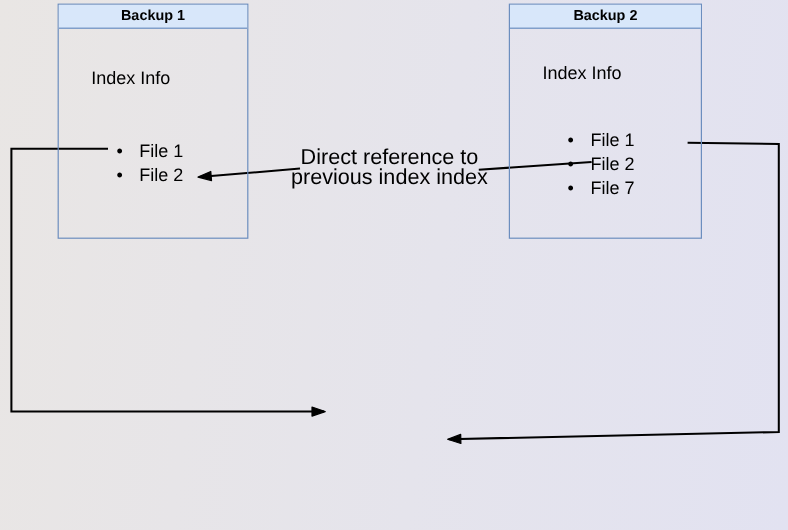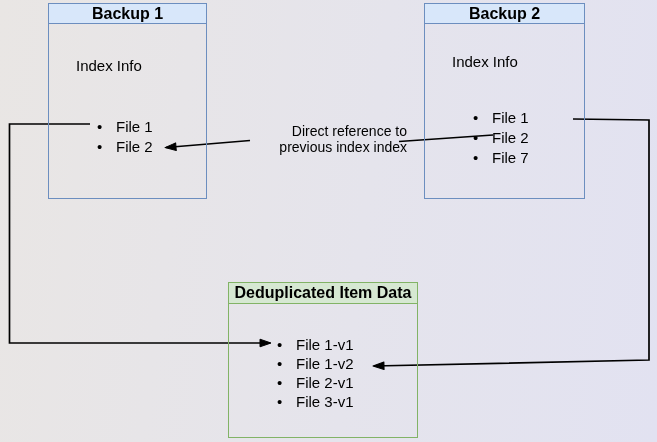--- a/index.html
+++ b/index.html
@@ -14,21 +14,21 @@
   }
   svg.connectors{position:absolute;left:0;top:0;width:657px;height:442px;pointer-events:none;}
   .node{
     position:absolute;box-sizing:border-box;
     border:1.5px solid #6c8ebf;background:transparent;
   }
   .node .hdr{
     box-sizing:border-box;width:100%;
     border-bottom:1.5px solid #6c8ebf;
     background:#d8e7fa;
-    font-size:16px;font-weight:bold;text-align:center;
+    font-size:12px;font-weight:bold;text-align:center;
   }
   .node.green{border-color:#82b366;}
   .node.green .hdr{border-color:#82b366;background:#d6e8d2;}
   #backup1{left:48px;top:3px;width:159px;height:196px;}
   #backup2{left:424px;top:3px;width:161px;height:196px;}
   #dedup{left:228px;top:282px;width:190px;height:156px;}
   #backup1 .hdr,#backup2 .hdr{height:20px;line-height:19px;}
   #dedup .hdr{height:21px;line-height:20px;}
   .index-label{position:absolute;font-size:15px;}
   #backup1 .index-label{left:27px;top:53px;}
@@ -42,21 +42,21 @@
     margin-left:48px;width:19px;flex:0 0 19px;
   }
   #backup1 ul.file-list{left:0;top:112px;}
   #backup1 ul.file-list li{height:20px;}
   #backup2 ul.file-list{left:0;top:103px;}
   #backup2 ul.file-list li{height:20px;}
   #dedup ul.file-list{left:0;top:52px;}
   #dedup ul.file-list li{height:19px;}
   .edge-label{
     position:absolute;left:242px;top:124px;width:165px;
-    font-size:14px;line-height:15.5px;text-align:right;
+    font-size:18px;line-height:15.5px;text-align:center;
   }
 </style>
 </head>
 <body>
 
 <div class="stage">
 
   <svg class="connectors" viewBox="0 0 657 442" xmlns="http://www.w3.org/2000/svg">
     <defs>
       <marker id="arw" markerWidth="13" markerHeight="10" refX="11" refY="5" orient="auto" markerUnits="userSpaceOnUse">
@@ -81,28 +81,19 @@
   <div class="node" id="backup2">
     <div class="hdr">Backup 2</div>
     <div class="index-label">Index Info</div>
     <ul class="file-list">
       <li>File 1</li>
       <li>File 2</li>
       <li>File 7</li>
     </ul>
   </div>
 
-  <div class="node green" id="dedup">
-    <div class="hdr">Deduplicated Item Data</div>
-    <ul class="file-list">
-      <li>File 1-v1</li>
-      <li>File 1-v2</li>
-      <li>File 2-v1</li>
-      <li>File 3-v1</li>
-    </ul>
-  </div>
 
   <div class="edge-label">
     <div>Direct reference to</div>
     <div>previous index index</div>
   </div>
 
 </div>
 
 </body></html>

